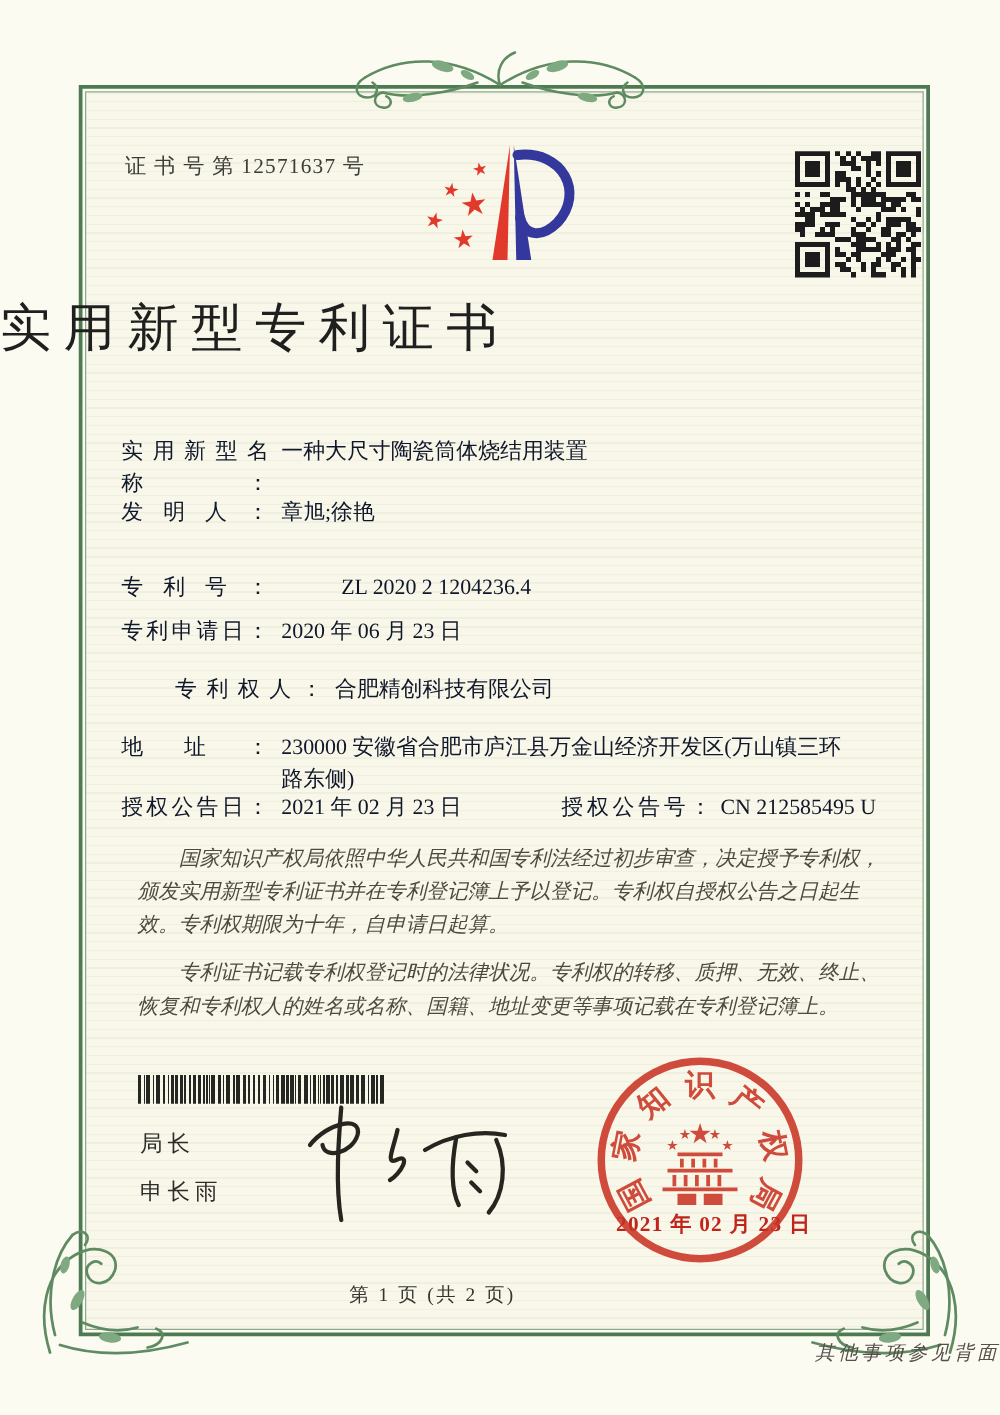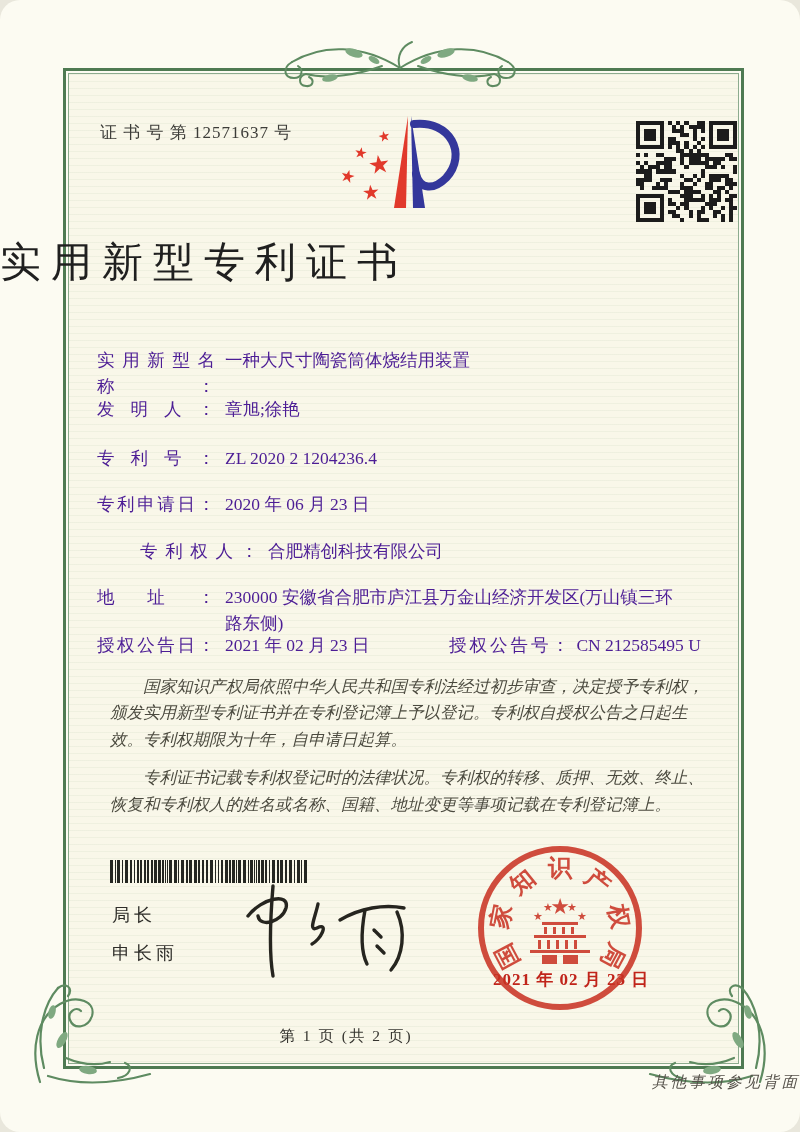--- a/index.html
+++ b/index.html
@@ -1,35 +1,35 @@
 <!DOCTYPE html>
 <html><head>
 <meta charset="utf-8">
 <style>
   html,body{margin:0;padding:0;}
   body{background:#e9e7dc;font-family:"Liberation Serif","DejaVu Serif",serif;}
-  .page{position:relative;width:800px;height:1132px;background:#fcfbf2;overflow:hidden;margin:0 auto;border-radius:20px;}
+  .page{position:relative;width:800px;height:1132px;background:#fcfbf2;overflow:hidden;margin:0 auto;}
   
   .frame{position:absolute;left:63px;top:68px;width:675px;height:995px;border:3px solid #4e7a52;}
   .frame-inner{position:absolute;inset:2px;border:1px solid #8cab8e;
     background:
       repeating-linear-gradient(180deg, rgba(148,176,140,0.10) 0 1px, rgba(0,0,0,0) 1px 7px),
       linear-gradient(#f9f7e9,#f9f7e9);}
   
   .orn{position:absolute;z-index:3;}
   
   .cert-no{position:absolute;left:100px;top:121px;font-size:17px;color:#3c3c38;letter-spacing:1px;z-index:4;}
   .logo{position:absolute;left:334px;top:110px;width:145px;height:106px;z-index:4;}
   .logo .st{position:absolute;color:#e1392b;line-height:1;}
   .qr{position:absolute;left:636px;top:121px;width:101px;height:101px;z-index:4;}
   .title{position:absolute;left:0;top:235px;width:800px;text-align:left;font-size:41px;color:#1f1f1f;
     letter-spacing:10px;z-index:4;}
   
   .row{position:absolute;left:97px;width:625px;display:flex;align-items:flex-start;z-index:4;
-    font-size:17.5px;color:#4c1d95;line-height:26px;}
+    font-size:17.5px;color:#0f172a;line-height:26px;}
   .row .lbl{display:inline-block;width:118px;flex:none;text-align:justify;text-align-last:justify;}
   .row .val{display:inline-block;padding-left:10px;}
   .row .val.addr{width:462px;}
   .gaz{position:absolute;left:352px;top:0;white-space:nowrap;}
   .gaz .g-lbl{letter-spacing:3px;}
   
   .paras{position:absolute;left:98px;top:662px;width:620px;z-index:4;font-size:16.5px;font-style:italic;
     color:#4b4a3f;line-height:26.4px;}
   .paras p{margin:12px;text-indent:33px;}
   
@@ -453,21 +453,21 @@
   <div class="title">实用新型专利证书</div>
 
   <div class="row" style="top:347px;">
     <span class="lbl">实用新型名称：</span>
     <span class="val">一种大尺寸陶瓷筒体烧结用装置</span>
   </div>
   <div class="row" style="top:396px;">
     <span class="lbl">发明人：</span>
     <span class="val">章旭;徐艳</span>
   </div>
-  <div class="row" style="top:445px;">
+  <div class="row" style="top:456px;gap:48px;">
     <span class="lbl">专利号：</span>
     <span class="val">ZL 2020 2 1204236.4</span>
   </div>
   <div class="row" style="top:491px;">
     <span class="lbl">专利申请日：</span>
     <span class="val">2020 年 06 月 23 日</span>
   </div>
   <div class="row" style="top:538px;margin-left:43px;">
     <span class="lbl">专利权人：</span>
     <span class="val">合肥精创科技有限公司</span>

